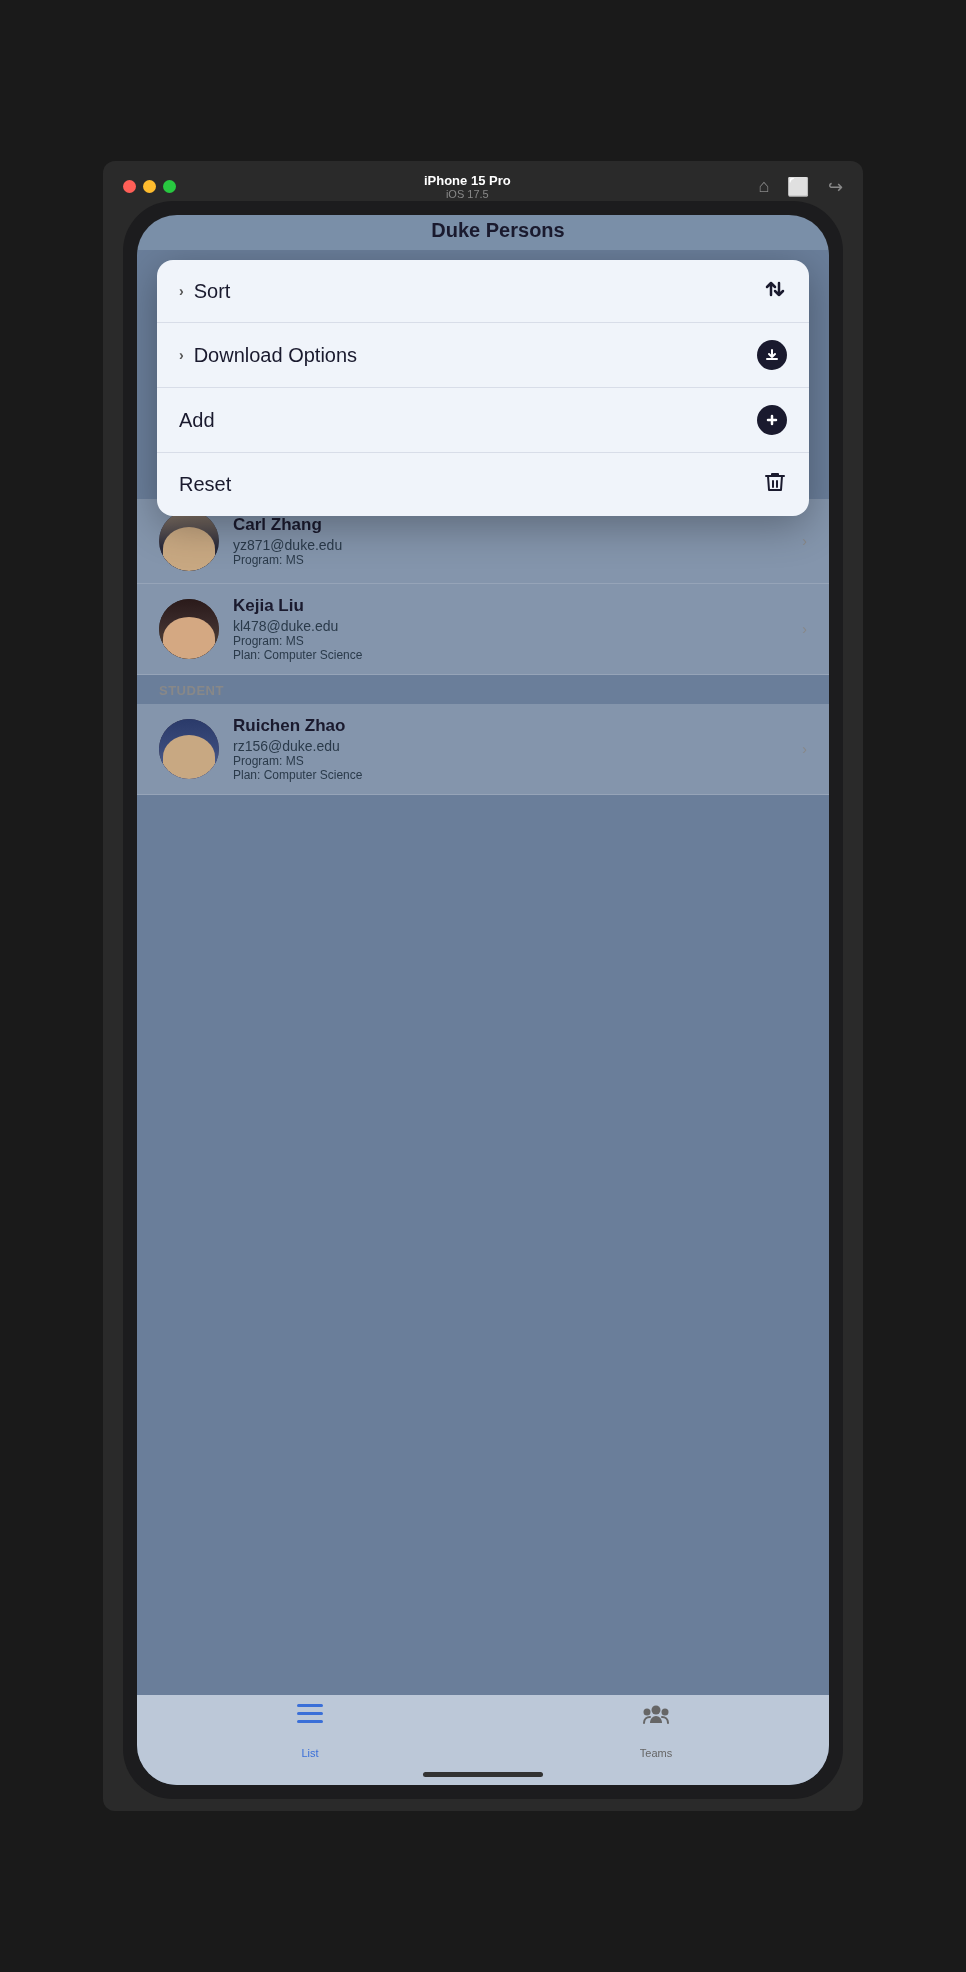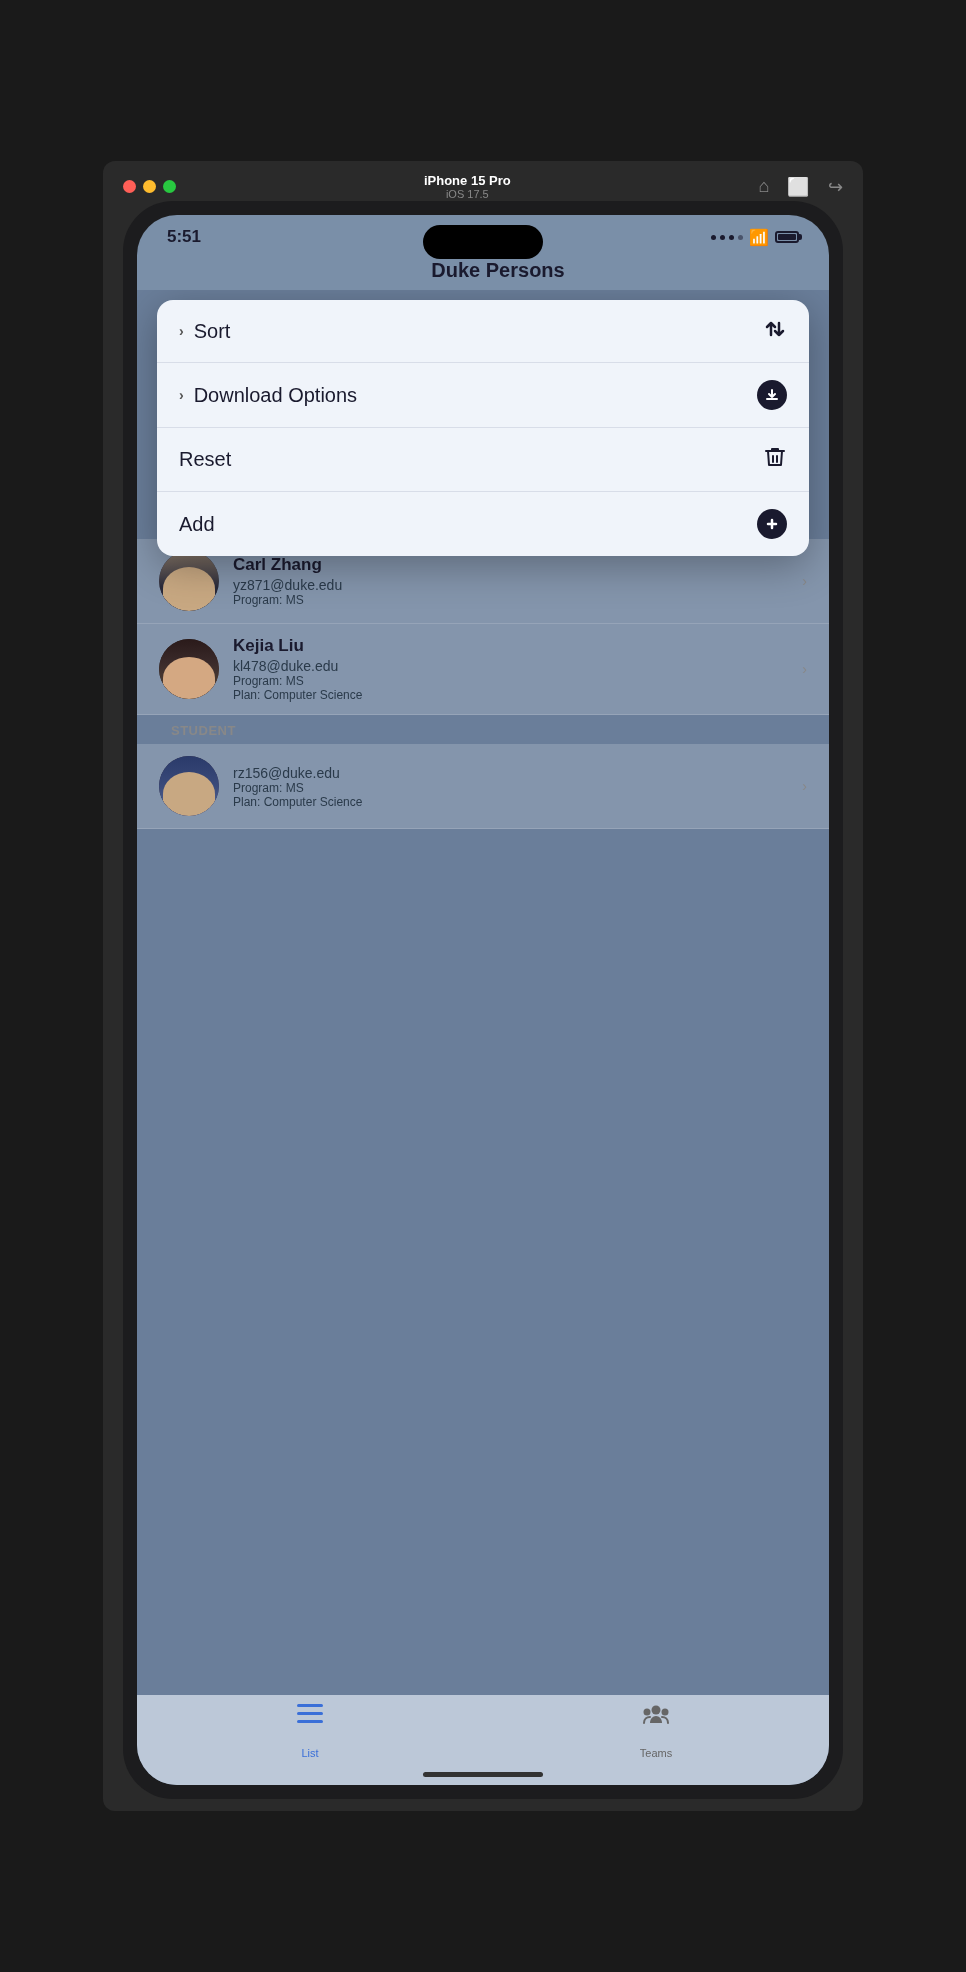--- a/index.html
+++ b/index.html
@@ -218,21 +218,20 @@
       position: absolute;
       top: 220px;
       left: 0; right: 0; bottom: 0;
     }
     .section-header {
       padding: 8px 22px 6px;
       font-size: 13px;
       font-weight: 600;
       color: #888;
       letter-spacing: 0.5px;
-      margin-left: 12px;
     }
     .person-row {
       display: flex;
       align-items: center;
       padding: 12px 22px;
       background: rgba(255,255,255,0.18);
       border-bottom: 1px solid rgba(255,255,255,0.15);
       gap: 14px;
       cursor: pointer;
     }
@@ -345,36 +344,20 @@
     <div class="simulator-controls">
       <span class="sim-icon">⌂</span>
       <span class="sim-icon">⬜</span>
       <span class="sim-icon">↪</span>
     </div>
   </div>
 
   <div class="phone-outer">
     <div class="phone-inner">
 
-      <div class="status-bar">
-        <span class="status-time">5:51</span>
-        <div class="dynamic-island"></div>
-        <div class="status-icons">
-          <div class="status-dots">
-            <div class="status-dot active"></div>
-            <div class="status-dot active"></div>
-            <div class="status-dot active"></div>
-            <div class="status-dot"></div>
-          </div>
-          <span class="wifi-icon">📶</span>
-          <div class="battery-icon">
-            <div class="battery-fill"></div>
-          </div>
-        </div>
-      </div>
 
       <div class="nav-bar">
         <span class="nav-title">Duke Persons</span>
       </div>
 
       <div class="main-content">
 
         <div class="background-content">
 
           <div class="list-content">
@@ -414,20 +397,21 @@
 
             <div class="section-header">STUDENT</div>
 
             <div class="person-row">
               <div class="avatar avatar-ruichen">
                 <div style="width:100%;height:100%;background:linear-gradient(180deg,#2a3a6a 0%,#3a4a7a 50%,#5a6a9a 100%);border-radius:50%;display:flex;align-items:flex-end;justify-content:center;overflow:hidden;">
                   <div style="width:52px;height:44px;background:#c8a882;border-radius:50% 50% 0 0;"></div>
                 </div>
               </div>
               <div class="person-info">
+                <div class="person-name">Ruichen Zhao</div>
                 <div class="person-email">rz156@duke.edu</div>
                 <div class="person-detail">Program: MS</div>
                 <div class="person-detail">Plan: Computer Science</div>
               </div>
               <span class="row-chevron">›</span>
             </div>
 
           </div>
         </div>
 
@@ -448,43 +432,43 @@
 
           <div class="menu-item">
             <div class="menu-item-left">
               <span class="menu-chevron">›</span>
               <span class="menu-label">Download Options</span>
             </div>
             <div class="menu-icon-circle">
               <svg width="16" height="16" viewBox="0 0 16 16" fill="none" stroke="white" stroke-width="2" stroke-linecap="round" stroke-linejoin="round">
                 <path d="M8 3v7M5 7l3 3 3-3"></path>
                 <path d="M3 12h10"></path>
+              </svg>
+            </div>
+          </div>
+
+          <div class="menu-item">
+            <span class="menu-label">Add</span>
+            <div class="menu-icon-circle">
+              <svg width="16" height="16" viewBox="0 0 16 16" fill="none" stroke="white" stroke-width="2.5" stroke-linecap="round">
+                <path d="M8 4v8M4 8h8"></path>
               </svg>
             </div>
           </div>
 
           <div class="menu-item">
             <span class="menu-label">Reset</span>
             <span class="menu-icon">
               <svg width="24" height="24" viewBox="0 0 24 24" fill="none" stroke="#1a1a2e" stroke-width="2" stroke-linecap="round" stroke-linejoin="round">
                 <polyline points="3 6 5 6 21 6"></polyline>
                 <path d="M19 6l-1 14H6L5 6"></path>
                 <path d="M10 11v6M14 11v6"></path>
                 <path d="M9 6V4h6v2"></path>
               </svg>
             </span>
-          </div>
-
-          <div class="menu-item">
-            <span class="menu-label">Add</span>
-            <div class="menu-icon-circle">
-              <svg width="16" height="16" viewBox="0 0 16 16" fill="none" stroke="white" stroke-width="2.5" stroke-linecap="round">
-                <path d="M8 4v8M4 8h8"></path>
-              </svg>
-            </div>
           </div>
 
         </div>
 
       </div>
 
       <div class="tab-bar">
 
         <div class="tab-item tab-active">
           <span class="tab-icon">

